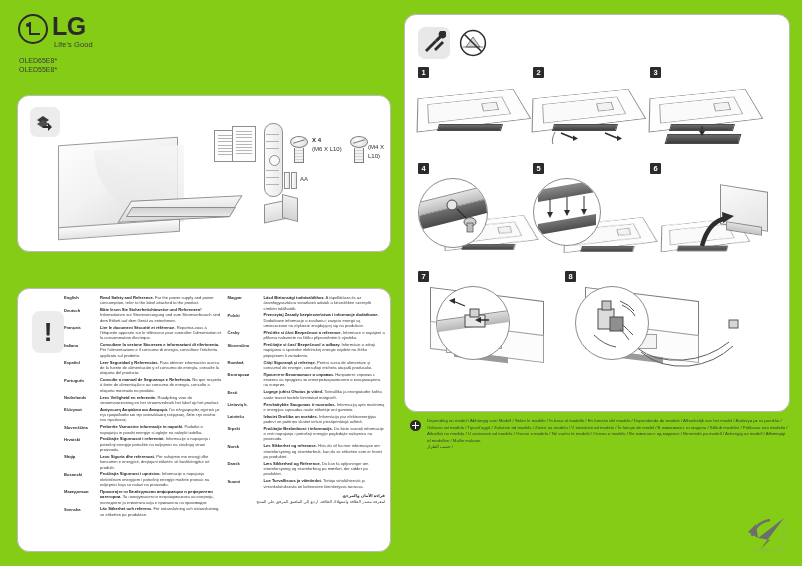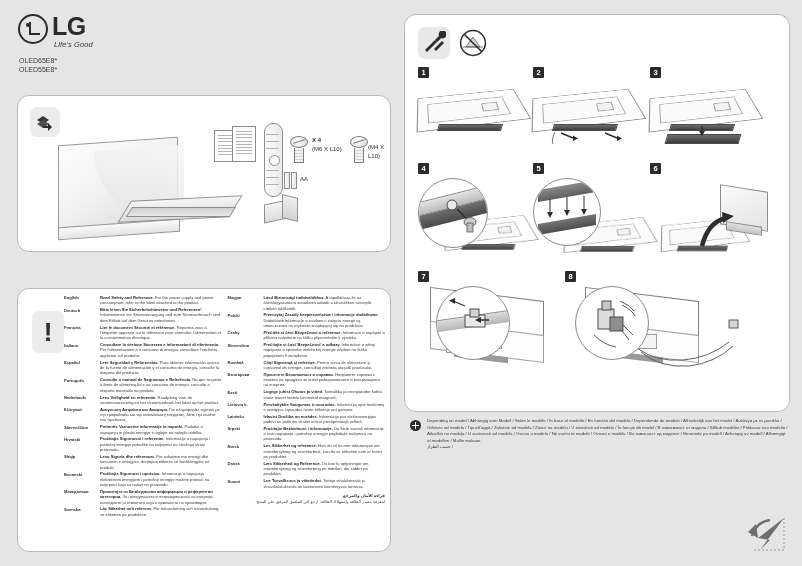--- a/index.html
+++ b/index.html
@@ -1,37 +1,37 @@
 <!DOCTYPE html>
 <html><head>
 <meta charset="utf-8">
 <style>
   html,body{margin:0;padding:0;background:#ffffff;}
   body{width:802px;height:566px;position:relative;overflow:hidden;
        font-family:"Liberation Sans","DejaVu Sans",sans-serif;color:#3a3a3a;}
 
-  .sheet{position:absolute;inset:0;background:#e5e5e5;}
+  .sheet{position:absolute;inset:0;background:#84cc16;}
 
   
   .panel{position:absolute;border:1px solid #b9b9b9;border-radius:12px;background:#fff;}
 
   
   #hdr{position:absolute;left:18px;top:14px;width:250px;height:70px;}
   .lg-row{display:flex;align-items:flex-start;gap:4px;}
   .lg-mark{width:30px;height:30px;border-radius:50%;border:2.4px solid #2b2b2b;
            position:relative;box-sizing:border-box;flex:none;}
   .lg-mark:before{content:"";position:absolute;left:9px;top:6px;width:2.4px;height:13px;
                   background:#2b2b2b;}
   .lg-mark:after{content:"";position:absolute;left:9px;top:17px;width:11px;height:2.4px;
                  background:#2b2b2b;}
   .lg-dot{position:absolute;left:5.5px;top:6.5px;width:4px;height:4px;border-radius:50%;
           background:#2b2b2b;}
   .lg-word{font-size:25px;font-weight:bold;letter-spacing:-0.5px;color:#2b2b2b;
            line-height:25px;font-family:"Liberation Sans",sans-serif;}
-  .lg-tag{font-size:7.5px;color:#3b3b3b;margin-top:1px;margin-left:2px;letter-spacing:.1px;font-style:italic;}
+  .lg-tag{font-size:7.5px;color:#3b3b3b;margin-top:1px;margin-left:2px;letter-spacing:.1px;}
   .lg-url{font-size:7.5px;color:#3b3b3b;margin-top:7px;margin-left:1px;}
   .models{margin-top:7px;margin-left:1px;font-size:7px;color:#3b3b3b;line-height:9px;}
 
   
   #barcode{position:absolute;right:17px;top:16px;width:104px;text-align:center;}
   .bars{height:24px;width:100%;
         background:repeating-linear-gradient(90deg,
           #222 0 1px,#fff 1px 2px,#222 2px 4px,#fff 4px 5px,
           #222 5px 6px,#fff 6px 8px,#222 8px 10px,#fff 10px 11px,
           #222 11px 12px,#fff 12px 14px);}

